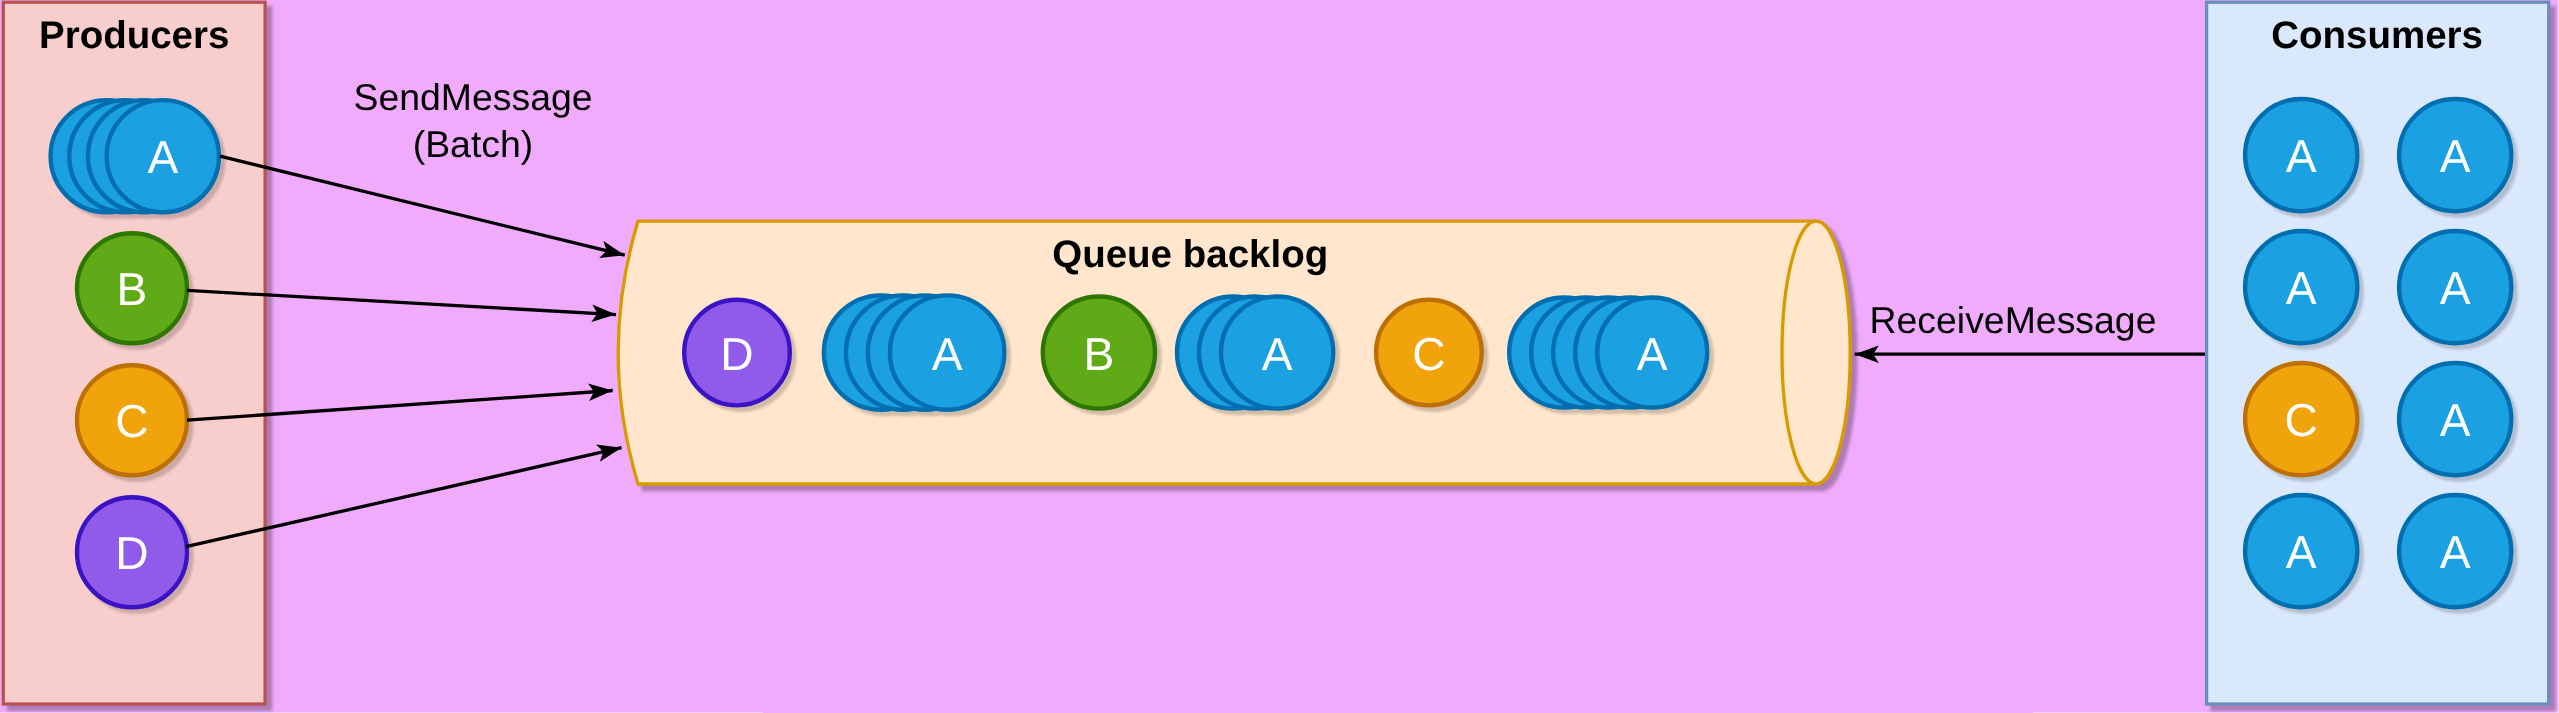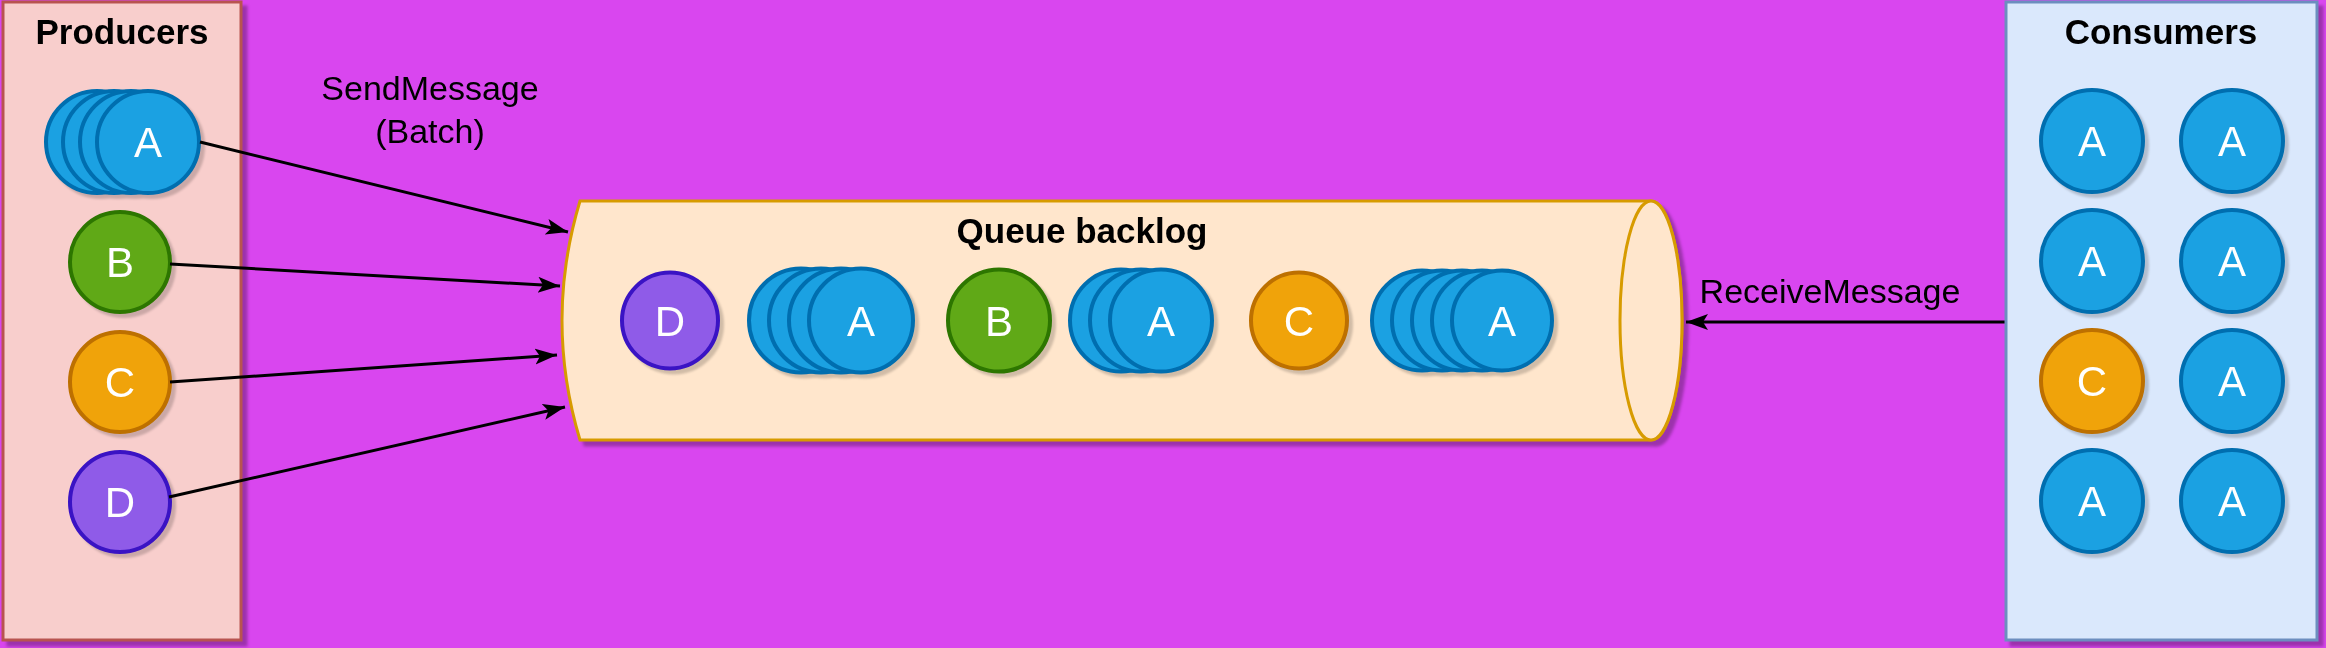--- a/index.html
+++ b/index.html
@@ -1,16 +1,16 @@
 <!DOCTYPE html>
 <html><head>
 <meta charset="utf-8">
 <style>
   html,body{margin:0;padding:0;background:#ffffff;}
-  .canvas{position:relative;width:2326px;height:648px;background:#d946ef;overflow:hidden;}
+  .canvas{position:relative;width:2326px;height:648px;background:#f0abfc;overflow:hidden;}
   svg{display:block;font-family:"Liberation Sans",sans-serif;}
 
   .producers-box{fill:#F8CECC;stroke:#B85450;stroke-width:3;}
   .consumers-box{fill:#DAE8FC;stroke:#6C8EBF;stroke-width:3;}
   .cylinder-body{fill:#FFE6CC;stroke:#D79B00;stroke-width:3;}
   .cylinder-cap{fill:#FFE6CC;stroke:#D79B00;stroke-width:3;}
 
   .node-blue{fill:#1BA1E2;stroke:#006EAF;stroke-width:4;}
   .node-green{fill:#60A917;stroke:#2D7600;stroke-width:4;}
   .node-amber{fill:#F0A30A;stroke:#BD7000;stroke-width:4;}

